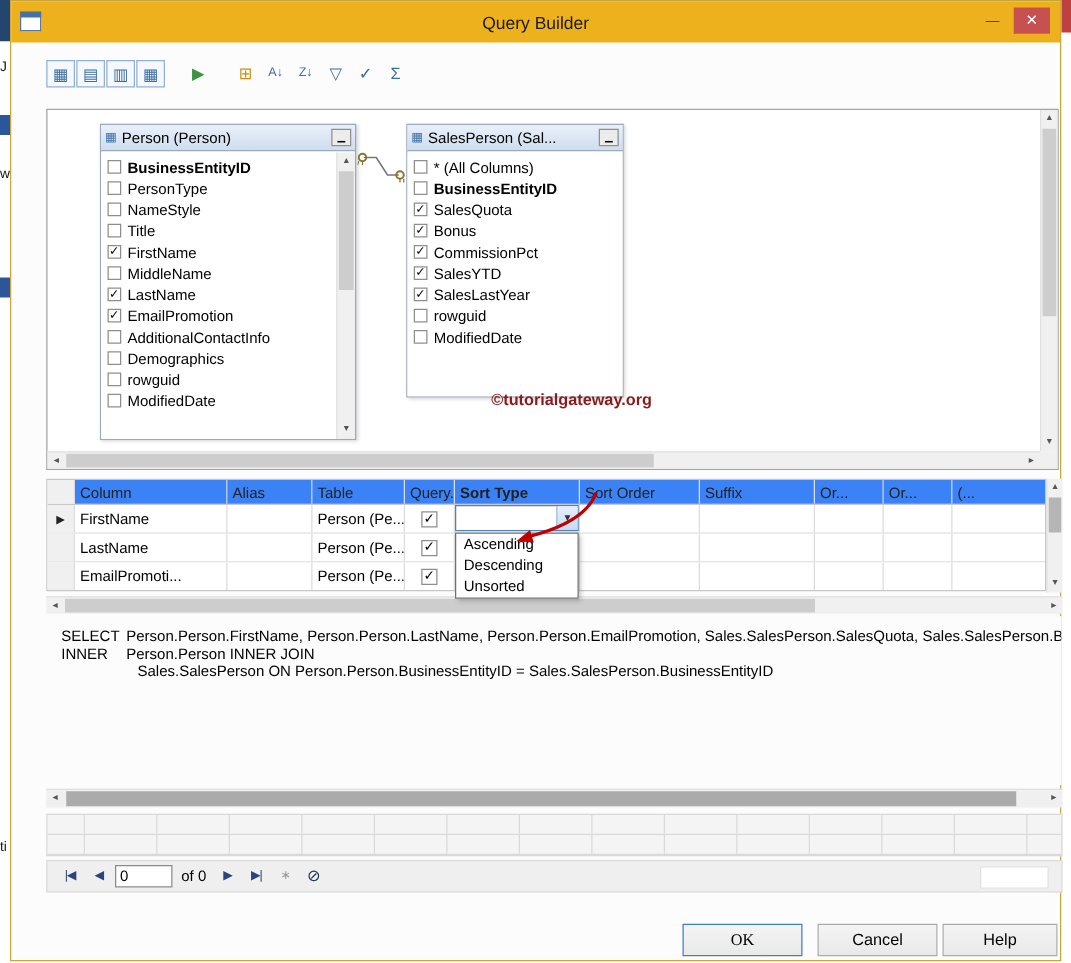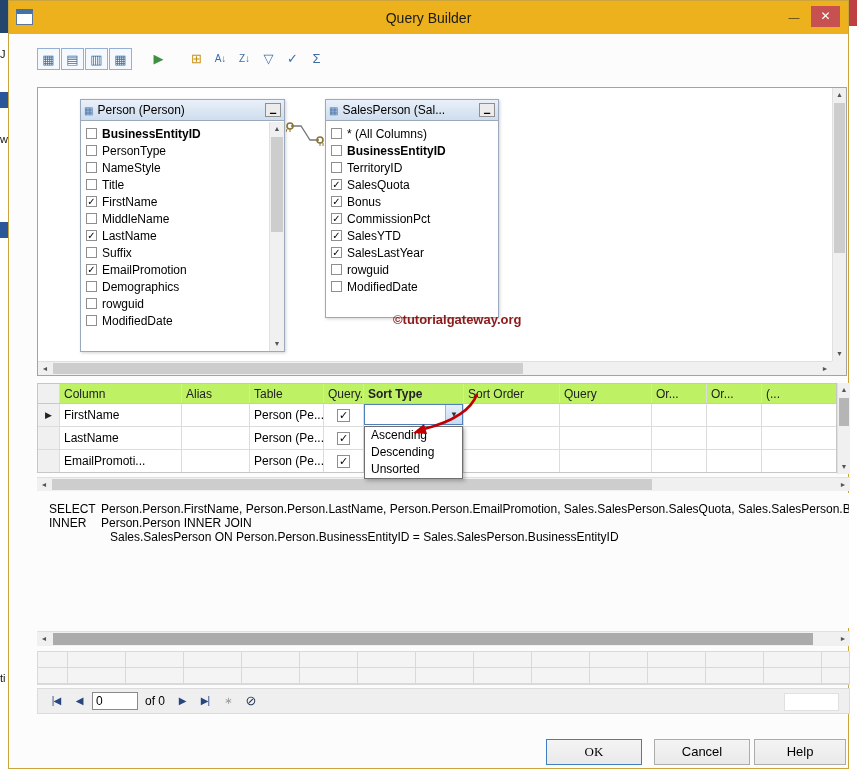--- a/index.html
+++ b/index.html
@@ -55,21 +55,21 @@
   .hs-thumb { position:absolute; top:1px; bottom:1px; background:#cdcdcd; }
   .sb-corner { position:absolute; right:0; bottom:0; width:14px; height:14px; background:#f0f0f0; }
 
   .watermark { position:absolute; left:355px; top:224px; font-size:13px; font-weight:bold; color:#8b1a1a; }
 
   
   .grid-pane { position:absolute; left:28px; top:382px; width:800px; height:90px; background:#fff; border:1px solid #c6c6c6; overflow:hidden; }
   .g-row { display:flex; height:23px; border-bottom:1px solid #dcdcdc; background:#fff; }
   .g-hrow { display:flex; height:20px; background:#f2f2f2; border-bottom:1px solid #c9c9c9; }
   .g-cell { border-right:1px solid #dcdcdc; padding:0 4px; display:flex; align-items:center; overflow:hidden; white-space:nowrap; flex:none; height:100%; }
-  .g-head { background:#bef264; color:#222; }
+  .g-head { background:#3b82f6; color:#222; }
   .g-sel { width:22px; background:#f0f0f0; justify-content:center; padding:0; }
   .g-center { justify-content:center; }
   .row-arrow { font-size:9px; color:#222; }
 
   .grid-vscroll { left:828px; top:382px; width:13px; height:91px; }
   .grid-hscroll { left:28px; top:476px; width:813px; height:14px; }
 
   
   .sort-combo { position:absolute; left:355px; top:403px; width:99px; height:21px; display:flex; border:1px solid #4f81bd; background:#fff; z-index:5; }
   .combo-text { flex:1; }
@@ -172,26 +172,26 @@
             </div>
             <div class="field-row">
               <span class="checkbox"></span>
               <span>MiddleName</span>
             </div>
             <div class="field-row">
               <span class="checkbox">✓</span>
               <span>LastName</span>
             </div>
             <div class="field-row">
-              <span class="checkbox"></span>
-              <span>Suffix</span>
-            </div>
-            <div class="field-row">
               <span class="checkbox">✓</span>
               <span>EmailPromotion</span>
+            </div>
+            <div class="field-row">
+              <span class="checkbox"></span>
+              <span>AdditionalContactInfo</span>
             </div>
             <div class="field-row">
               <span class="checkbox"></span>
               <span>Demographics</span>
             </div>
             <div class="field-row">
               <span class="checkbox"></span>
               <span>rowguid</span>
             </div>
             <div class="field-row">
@@ -221,24 +221,20 @@
           <span class="tw-min">▁</span>
         </div>
         <div class="tw-list" id="salesperson-fields">
             <div class="field-row">
               <span class="checkbox"></span>
               <span>* (All Columns)</span>
             </div>
             <div class="field-row">
               <span class="checkbox"></span>
               <span class="bold">BusinessEntityID</span>
-            </div>
-            <div class="field-row">
-              <span class="checkbox"></span>
-              <span>TerritoryID</span>
             </div>
             <div class="field-row">
               <span class="checkbox">✓</span>
               <span>SalesQuota</span>
             </div>
             <div class="field-row">
               <span class="checkbox">✓</span>
               <span>Bonus</span>
             </div>
             <div class="field-row">
@@ -281,21 +277,21 @@
 
     <div class="grid-pane">
       <div class="g-hrow" id="grid-head">
           <div class="g-cell g-sel g-head"></div>
           <div class="g-cell g-head" style="width: 122px;">Column</div>
           <div class="g-cell g-head" style="width: 68px;">Alias</div>
           <div class="g-cell g-head" style="width: 74px;">Table</div>
           <div class="g-cell g-head" style="width: 40px;">Query...</div>
           <div class="g-cell g-head" style="width: 100px; font-weight: bold;">Sort Type</div>
           <div class="g-cell g-head" style="width: 96px;">Sort Order</div>
-          <div class="g-cell g-head" style="width: 92px;">Query</div>
+          <div class="g-cell g-head" style="width: 92px;">Suffix</div>
           <div class="g-cell g-head" style="width: 55px;">Or...</div>
           <div class="g-cell g-head" style="width: 55px;">Or...</div>
           <div class="g-cell g-head" style="width: 76px;">(...</div>
         </div>
       <div id="grid-body">
           <div class="g-row">
             <div class="g-cell g-sel">
               <span class="row-arrow">▶</span>
             </div>
             <div class="g-cell" style="width: 122px;">FirstName</div>

